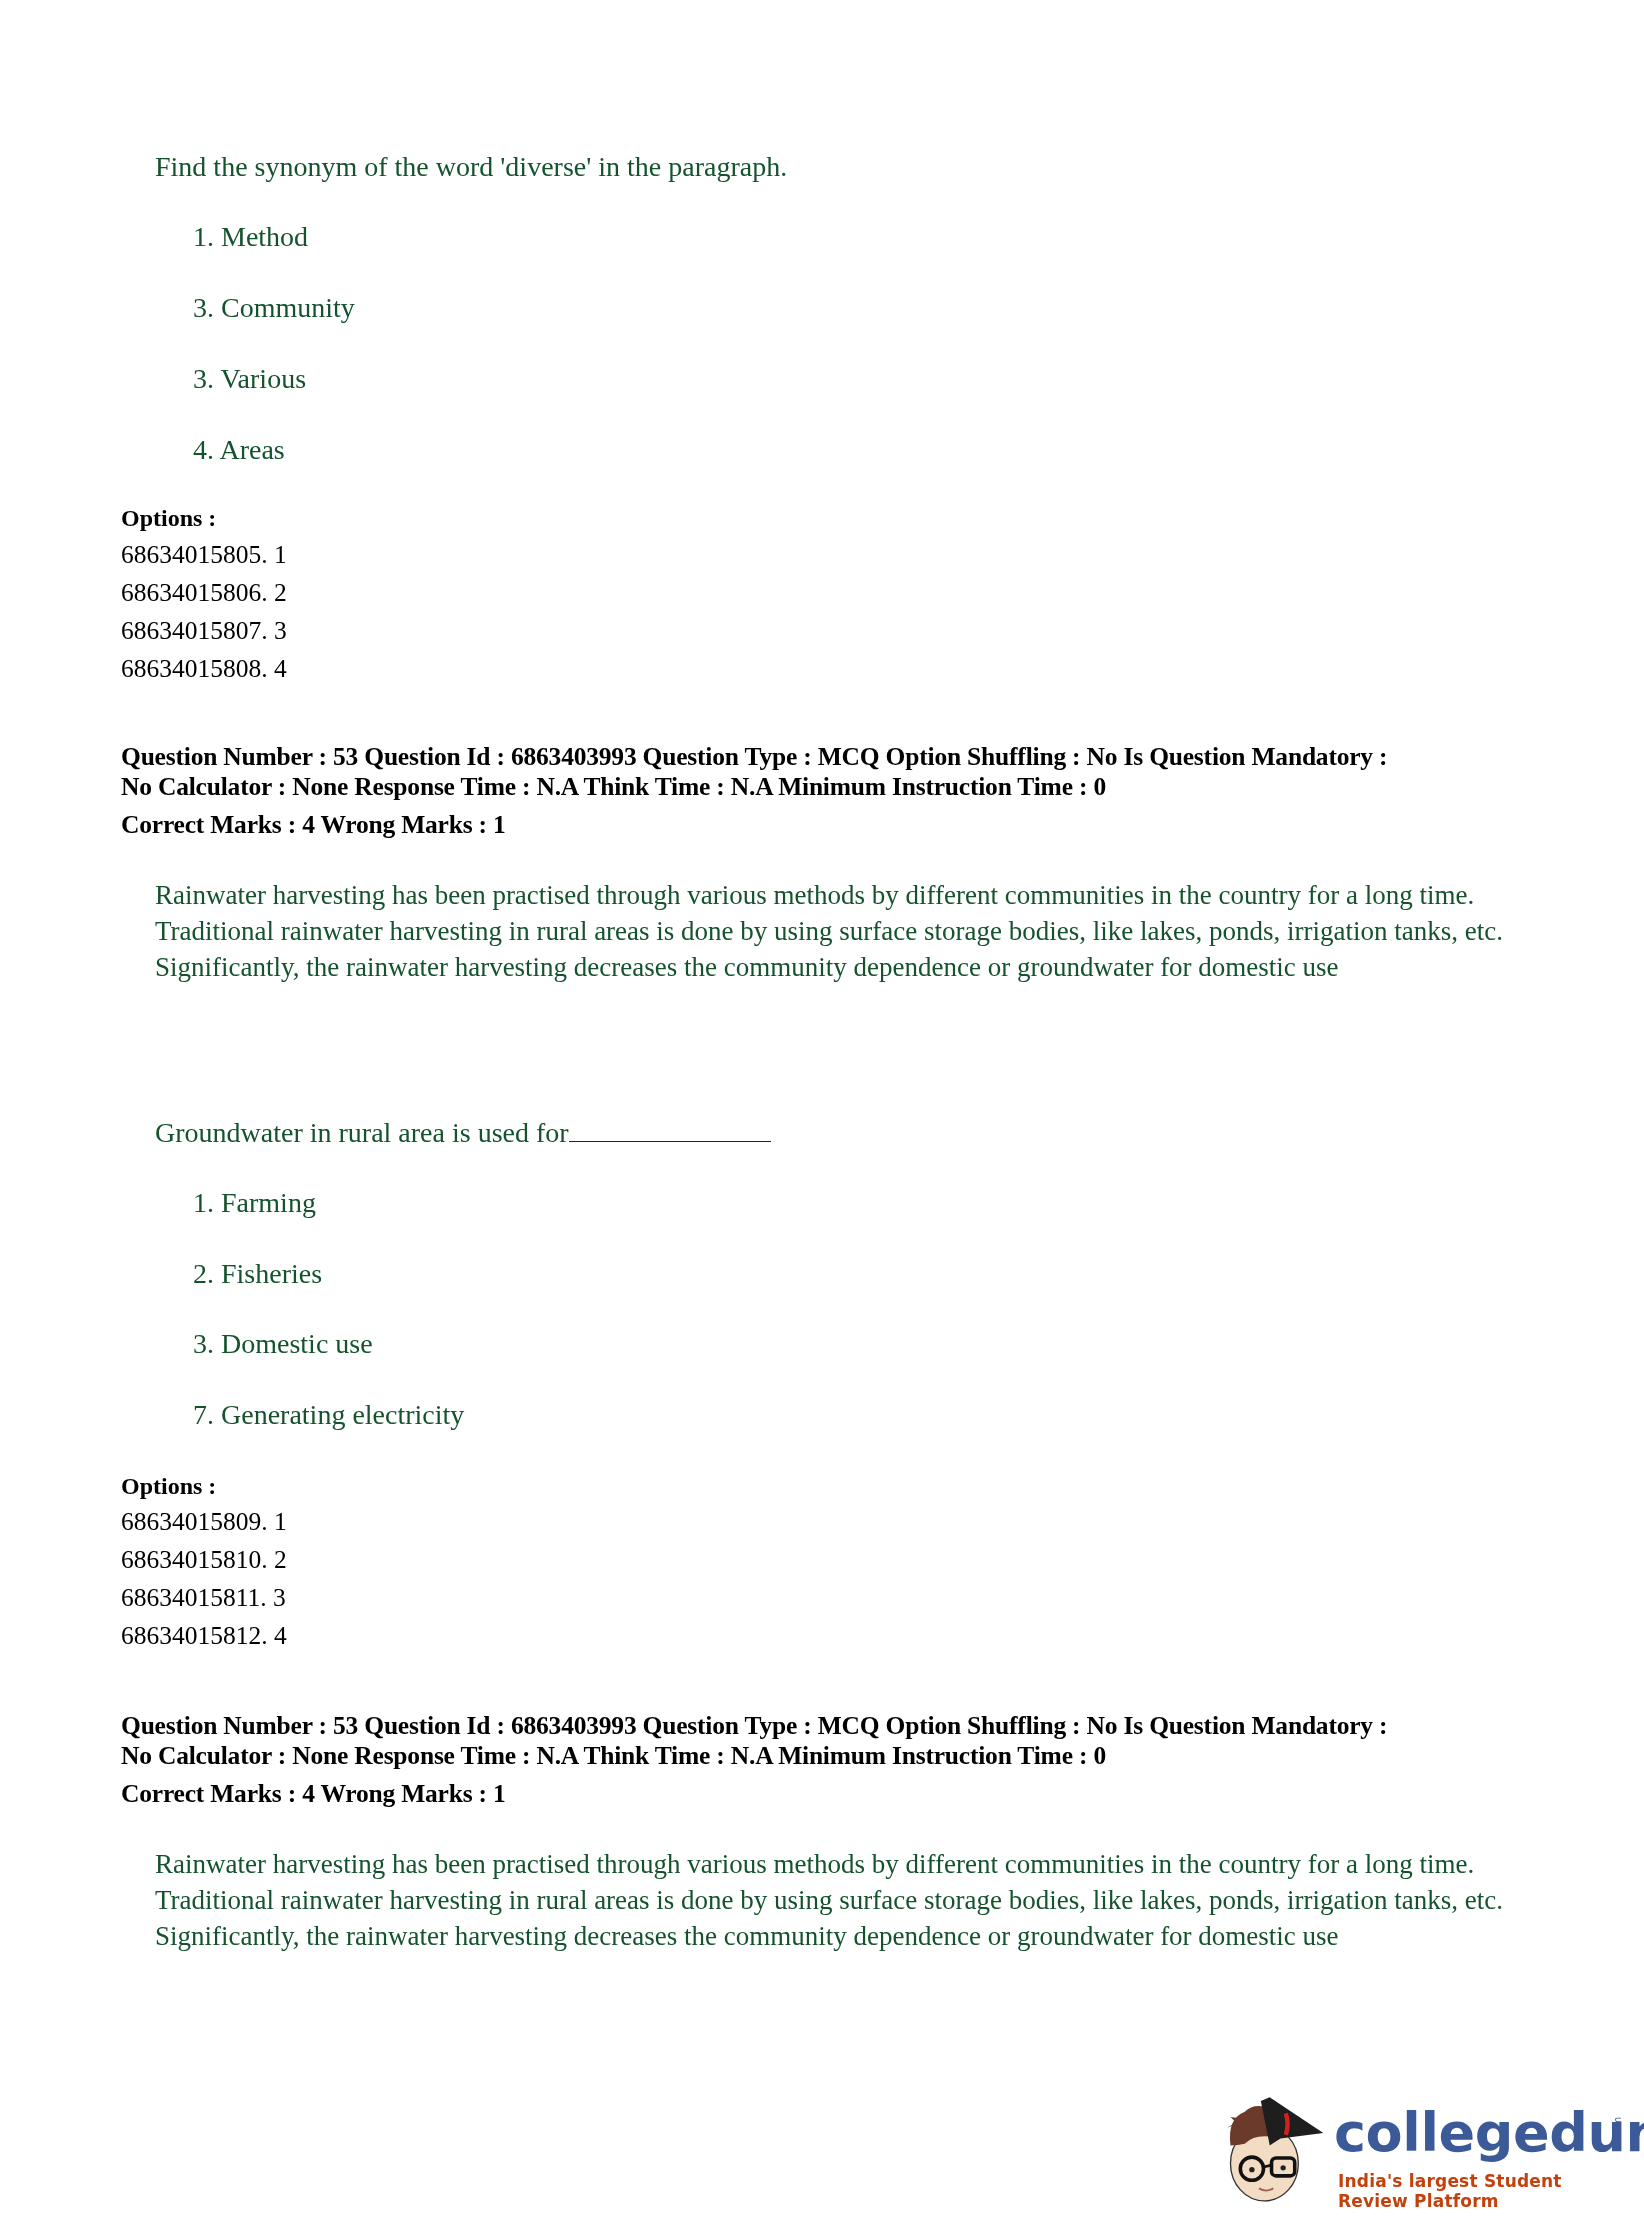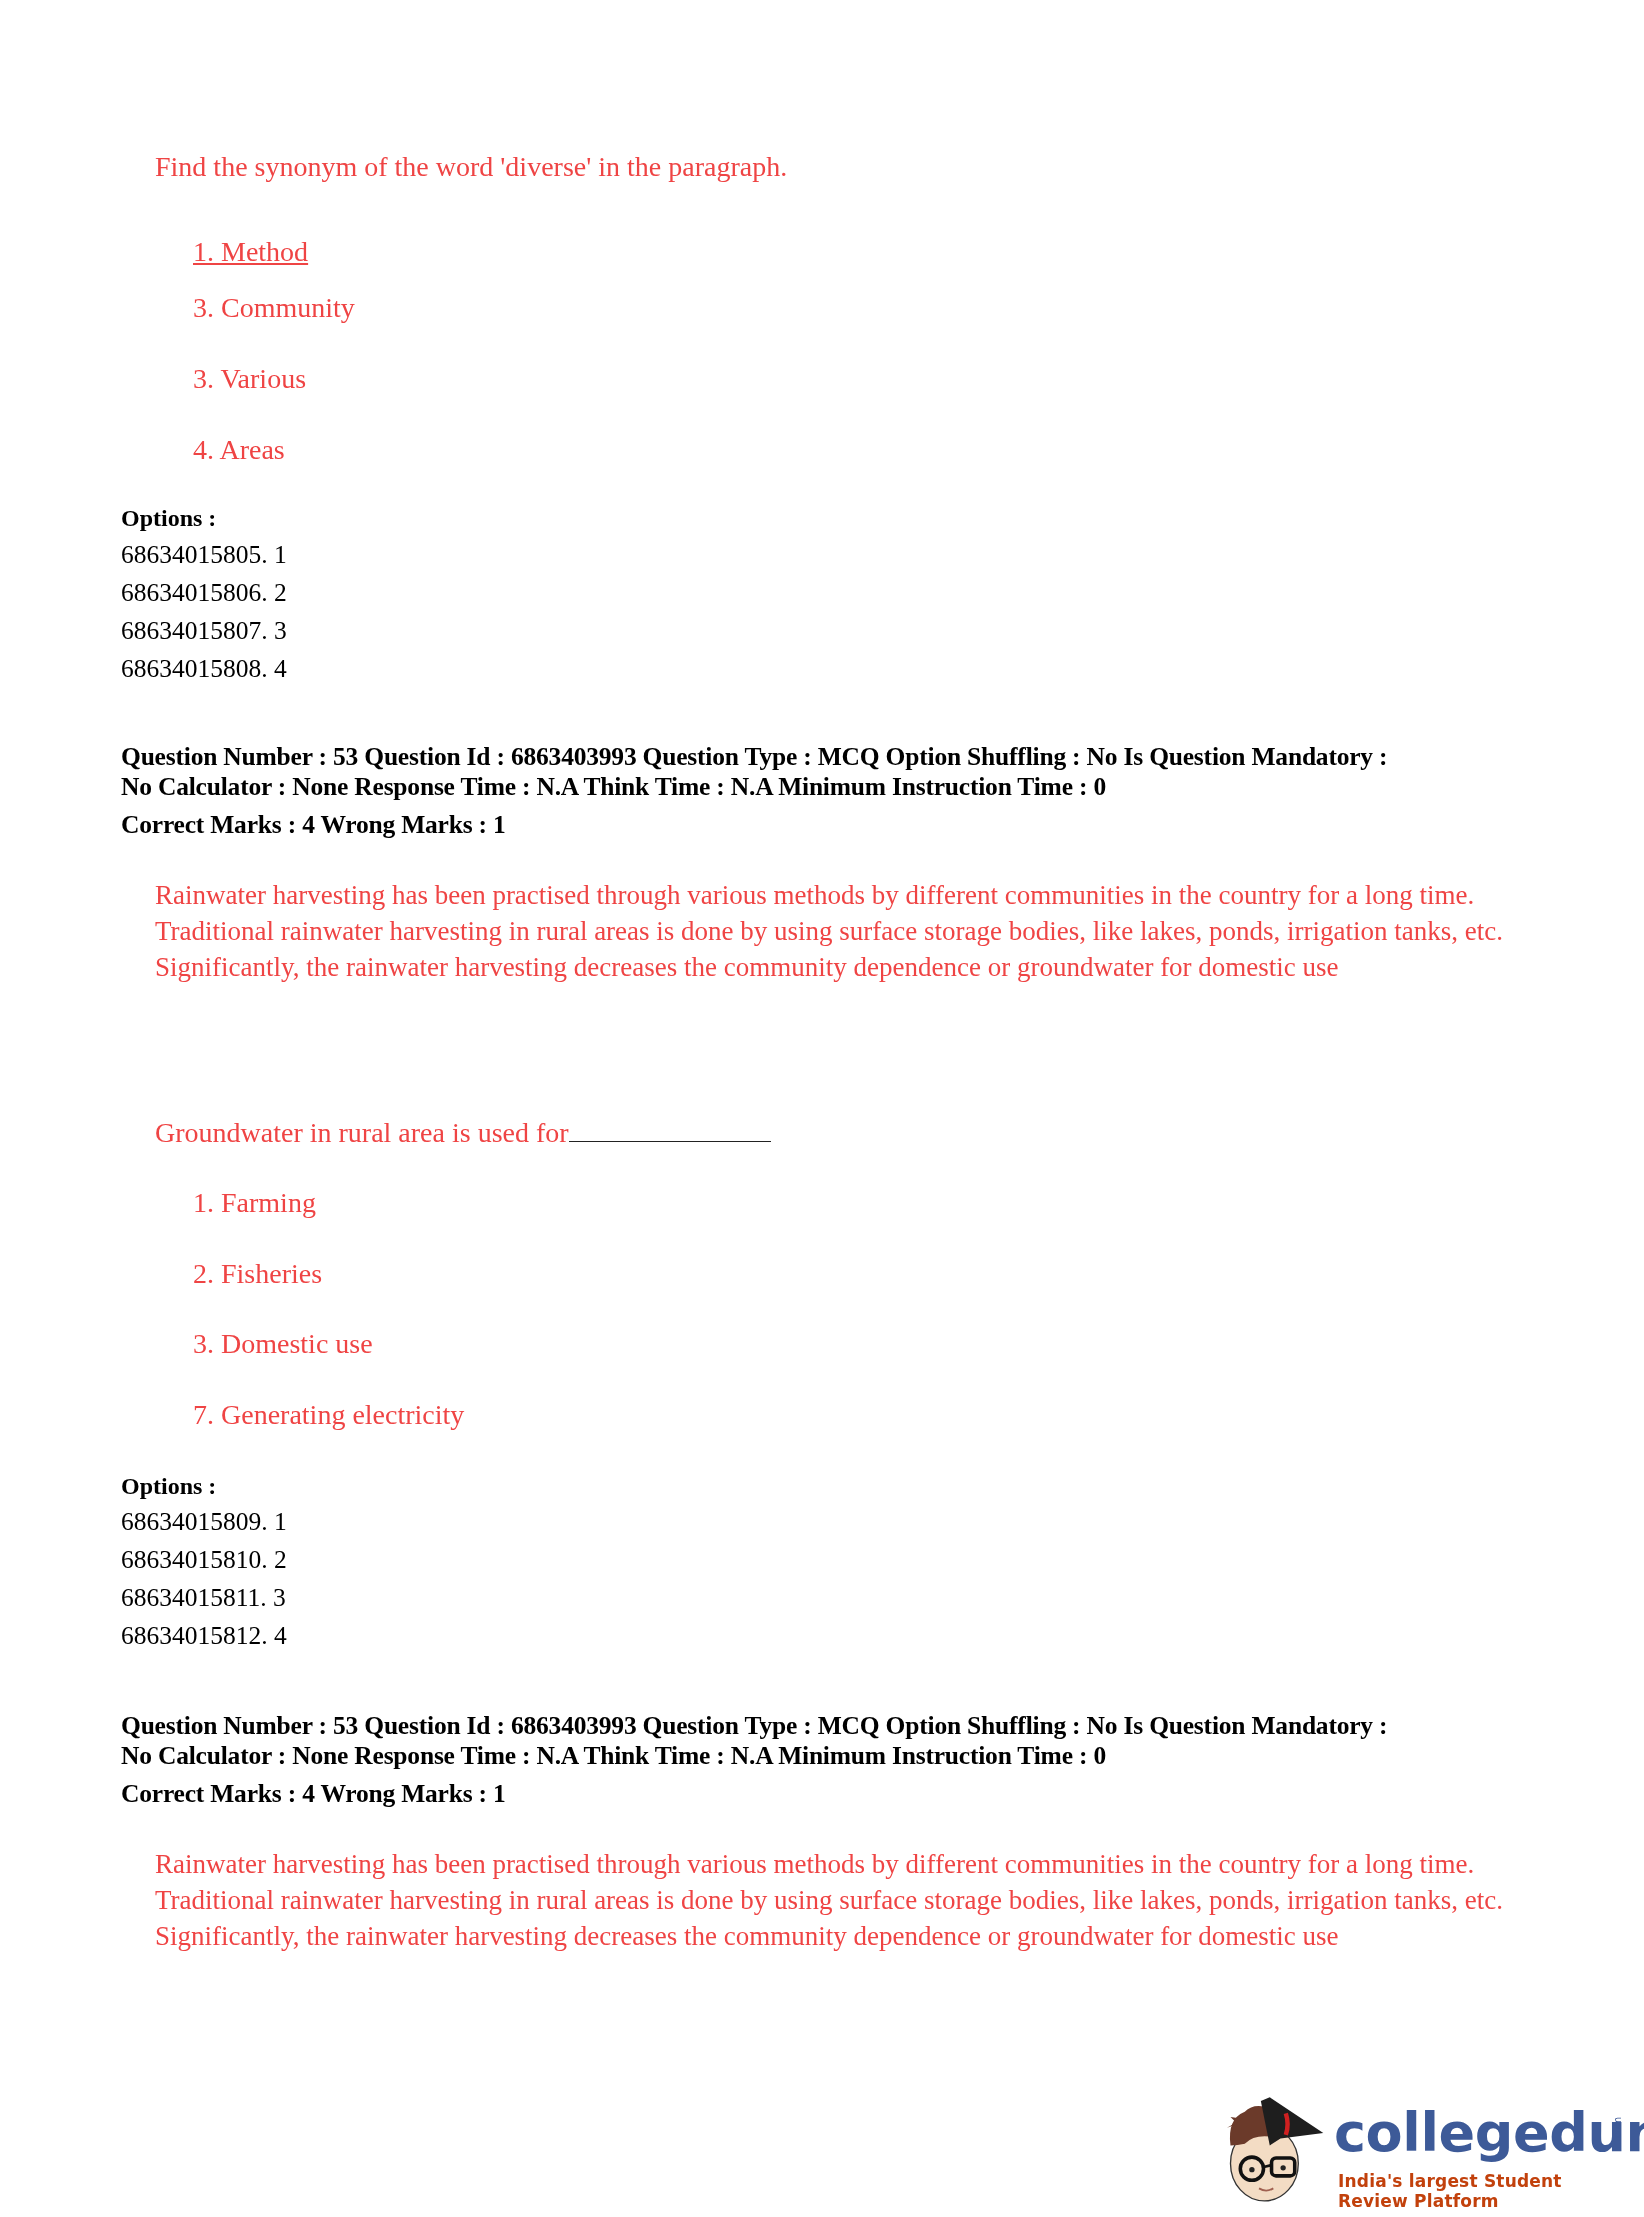--- a/index.html
+++ b/index.html
@@ -1,37 +1,37 @@
 <!DOCTYPE html>
 <html style="font-size:14.3px"><head>
 <meta charset="utf-8">
 <style>
   html, body { margin: 0; padding: 0; background: #ffffff; }
   body { width: 1644px; height: 2217px; position: relative; overflow: hidden; font-family: "Liberation Serif", "DejaVu Serif", serif; color: #000; }
   .abs { position: absolute; }
   
-  .qimg { color: #ef4444; font-family: "Liberation Serif", serif; }
+  .qimg { color: #14532d; font-family: "Liberation Serif", serif; }
   .qtext { font-size: 28px; line-height: 36px; }
   .qopt { font-size: 28px; line-height: 36px; }
   .para { font-size: 27px; line-height: 36px; width: 1397px; }
   .blank { display: inline-block; width: 202px; border-bottom: 1.8px solid #222; height: 27px; vertical-align: baseline; }
   
   .bold { font-weight: bold; font-size: 25.5px; line-height: 30px; letter-spacing: -0.2px; }
   .opt-label { font-weight: bold; font-size: 24px; line-height: 30px; }
   .opt-row { font-size: 25.5px; line-height: 38px; }
   
   .logo-text { font-family: "DejaVu Sans", sans-serif; color: #3d5a98; font-weight: bold; font-size: 54px; letter-spacing: -0.4px; line-height: 54px; }
   .logo-com { font-family: "DejaVu Sans", sans-serif; color: #3d5a98; font-size: 9.9px; writing-mode: vertical-rl; transform: rotate(180deg); }
   .logo-tag { font-family: "DejaVu Sans", sans-serif; color: #c2410c; font-weight: bold; font-size: 17px; letter-spacing: 0.2px; }
 </style>
 </head>
 <body>
 
 <div class="abs qimg qtext" style="left:155px; top:149px;">Find the synonym of the word 'diverse' in the paragraph.</div>
-<div class="abs qimg qopt" style="left:193px; top:234px;text-decoration:underline;">1. Method</div>
+<div class="abs qimg qopt" style="left:193px; top:219px;">1. Method</div>
 <div class="abs qimg qopt" style="left:193px; top:290px;">3. Community</div>
 <div class="abs qimg qopt" style="left:193px; top:361px;">3. Various</div>
 <div class="abs qimg qopt" style="left:193px; top:432px;">4. Areas</div>
 
 <div class="abs opt-label" style="left:121px; top:503px;">Options :</div>
 <div class="abs" style="left:121px; top:536px;">
   <div class="opt-row">68634015805. 1</div>
   <div class="opt-row">68634015806. 2</div>
   <div class="opt-row">68634015807. 3</div>
   <div class="opt-row">68634015808. 4</div>

